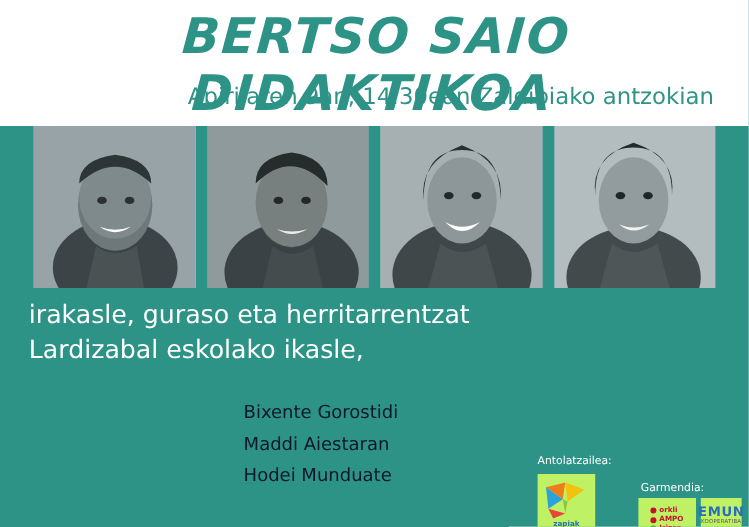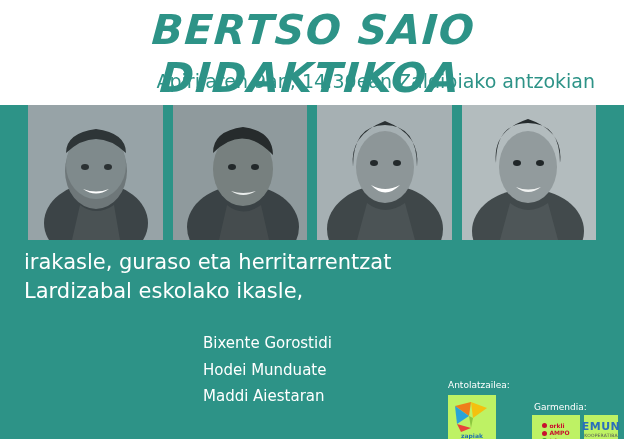--- a/index.html
+++ b/index.html
@@ -47,21 +47,21 @@
   .main-text{
     position:absolute;left:24px;top:248px;width:560px;
     color:#ffffff;font-size:21px;line-height:1.38;
   }
   .bertsolariak-label{
     position:absolute;left:98px;top:330px;
     color:#ffffff;font-size:15px;
   }
   .names{
     position:absolute;left:203px;top:330px;
-    color:#ffffff;font-size:15px;line-height:1.78;
+    color:#0f172a;font-size:15px;line-height:1.78;
   }
   .names div{white-space:nowrap;}
   
   .sponsors{position:absolute;left:440px;top:352px;width:180px;height:85px;margin-top:28px;}
   .antolatzailea-label{
     position:absolute;left:8px;top:0;color:#ffffff;font-size:9px;
   }
   .babesleak-label{
     position:absolute;left:94px;top:22px;color:#ffffff;font-size:9px;
   }
@@ -145,22 +145,22 @@
   </div>
 
   <div class="main-text">
     <div>irakasle, guraso eta herritarrentzat</div>
     <div>Lardizabal eskolako ikasle,</div>
   </div>
 
 
   <div class="names">
     <div>Bixente Gorostidi</div>
+    <div>Maddi Aiestaran</div>
     <div>Hodei Munduate</div>
-    <div>Maddi Aiestaran</div>
   </div>
 
   <div class="sponsors">
     <div class="antolatzailea-label">Antolatzailea:</div>
     <div class="babesleak-label">Garmendia:</div>
 
     <div class="logo-box logo-zapiak">
       <svg width="46" height="46" viewBox="0 0 46 46" aria-hidden="true">
         <polygon points="6,10 22,6 20,20" fill="#ef7d1a"></polygon>
         <polygon points="22,6 38,12 24,22" fill="#f4c10f"></polygon>

